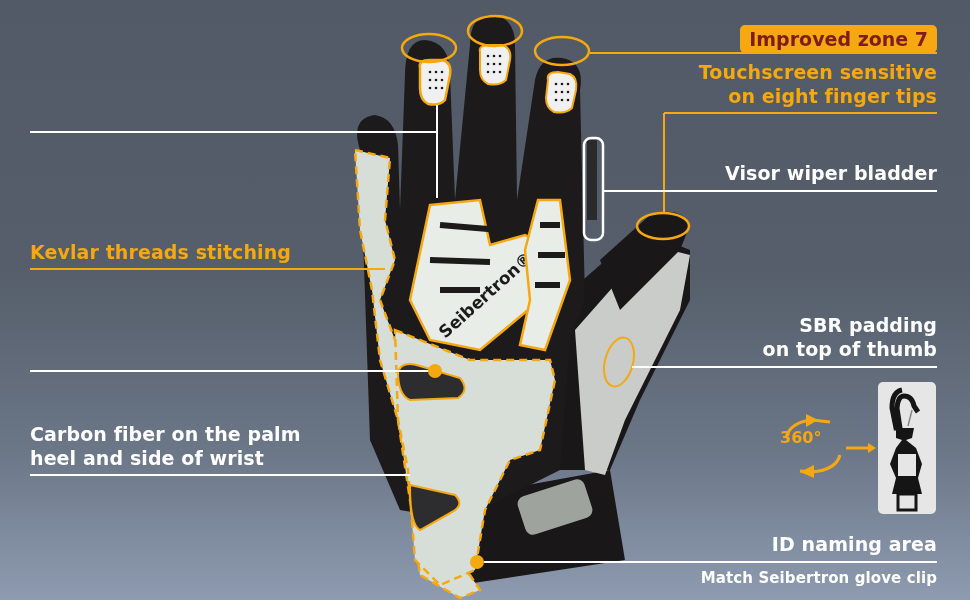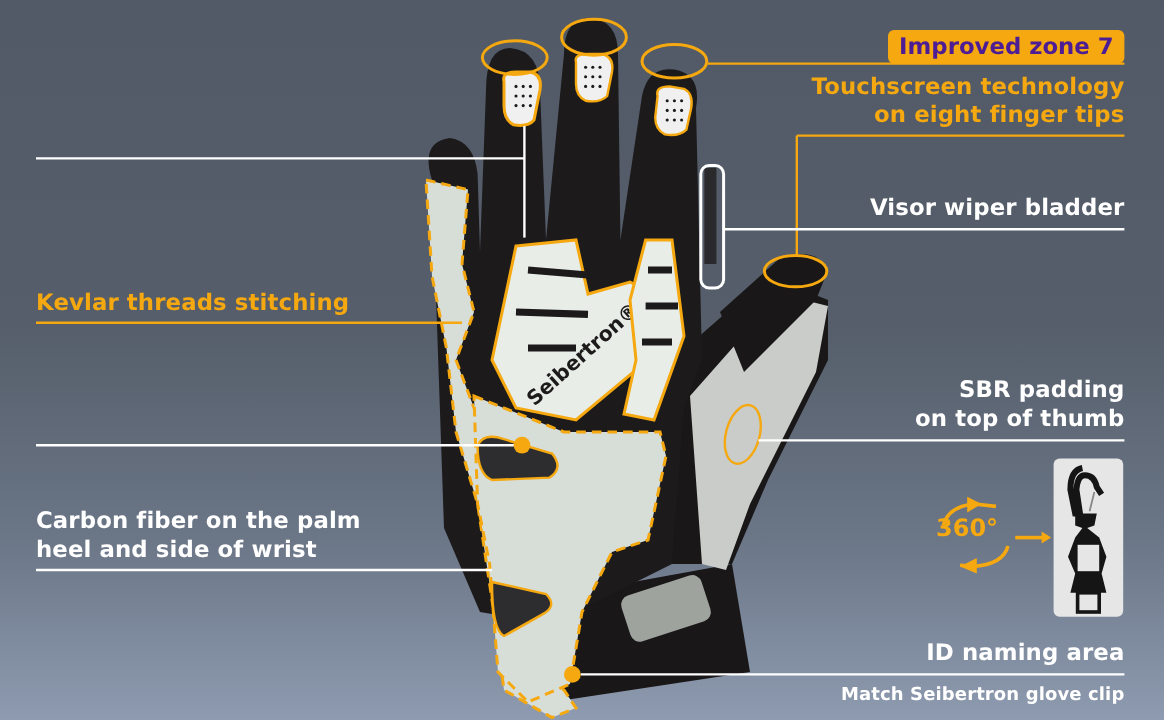--- a/index.html
+++ b/index.html
@@ -10,32 +10,32 @@
   }
   .stage { position: absolute; inset: 0; }
   svg.art { position: absolute; left: 0; top: 0; }
   .label {
     position: absolute; color: #ffffff; font-weight: bold; font-size: 19px;
     line-height: 24px; white-space: nowrap; letter-spacing: 0.1px;
   }
   .label.right { text-align: right; }
   .label.orange { color: #f5a80f; }
   .badge {
-    position: absolute; background: #f5a80f; color: #4c1d95; font-weight: bold;
+    position: absolute; background: #f5a80f; color: #7f1d1d; font-weight: bold;
     font-size: 19px; line-height: 28px; padding: 0 9px; border-radius: 5px;
     white-space: nowrap;
   }
   .small { font-size: 15px; }
   .clip-card {
     position: absolute; left: 878px; top: 382px; width: 58px; height: 132px;
     background: #e6e6e6; border-radius: 5px;
   }
   .rot {
     position: absolute; left: 780px; top: 428px; color: #f5a80f; font-weight: bold;
-    font-size: 20px;
+    font-size: 16px;
   }
 </style>
 </head>
 <body>
 
 <div class="stage">
 
   <svg class="art" width="970" height="600" viewBox="0 0 970 600">
 
     <g>
@@ -150,21 +150,21 @@
   <div class="rot">360°</div>
 
 
   <div class="label orange" style="left:30px; top:240px;">Kevlar threads stitching</div>
 
 
   <div class="label" style="left:30px; top:446px;">heel and side of wrist</div>
   <div class="label" style="left:30px; top:422px;">Carbon fiber on the palm</div>
 
   <div class="badge" style="right:33px; top:25px;">Improved zone 7</div>
-  <div class="label orange right" style="right:33px; top:60px;">Touchscreen technology</div>
+  <div class="label orange right" style="right:33px; top:60px;">Touchscreen sensitive</div>
   <div class="label orange right" style="right:33px; top:84px;">on eight finger tips</div>
 
   <div class="label right" style="right:33px; top:161px;text-align:center;">Visor wiper bladder</div>
 
   <div class="label right" style="right:33px; top:313px;">SBR padding</div>
   <div class="label right" style="right:33px; top:337px;">on top of thumb</div>
 
   <div class="label right" style="right:33px; top:532px;">ID naming area</div>
   <div class="label right small" style="right:33px; top:566px;">Match Seibertron glove clip</div>
 

